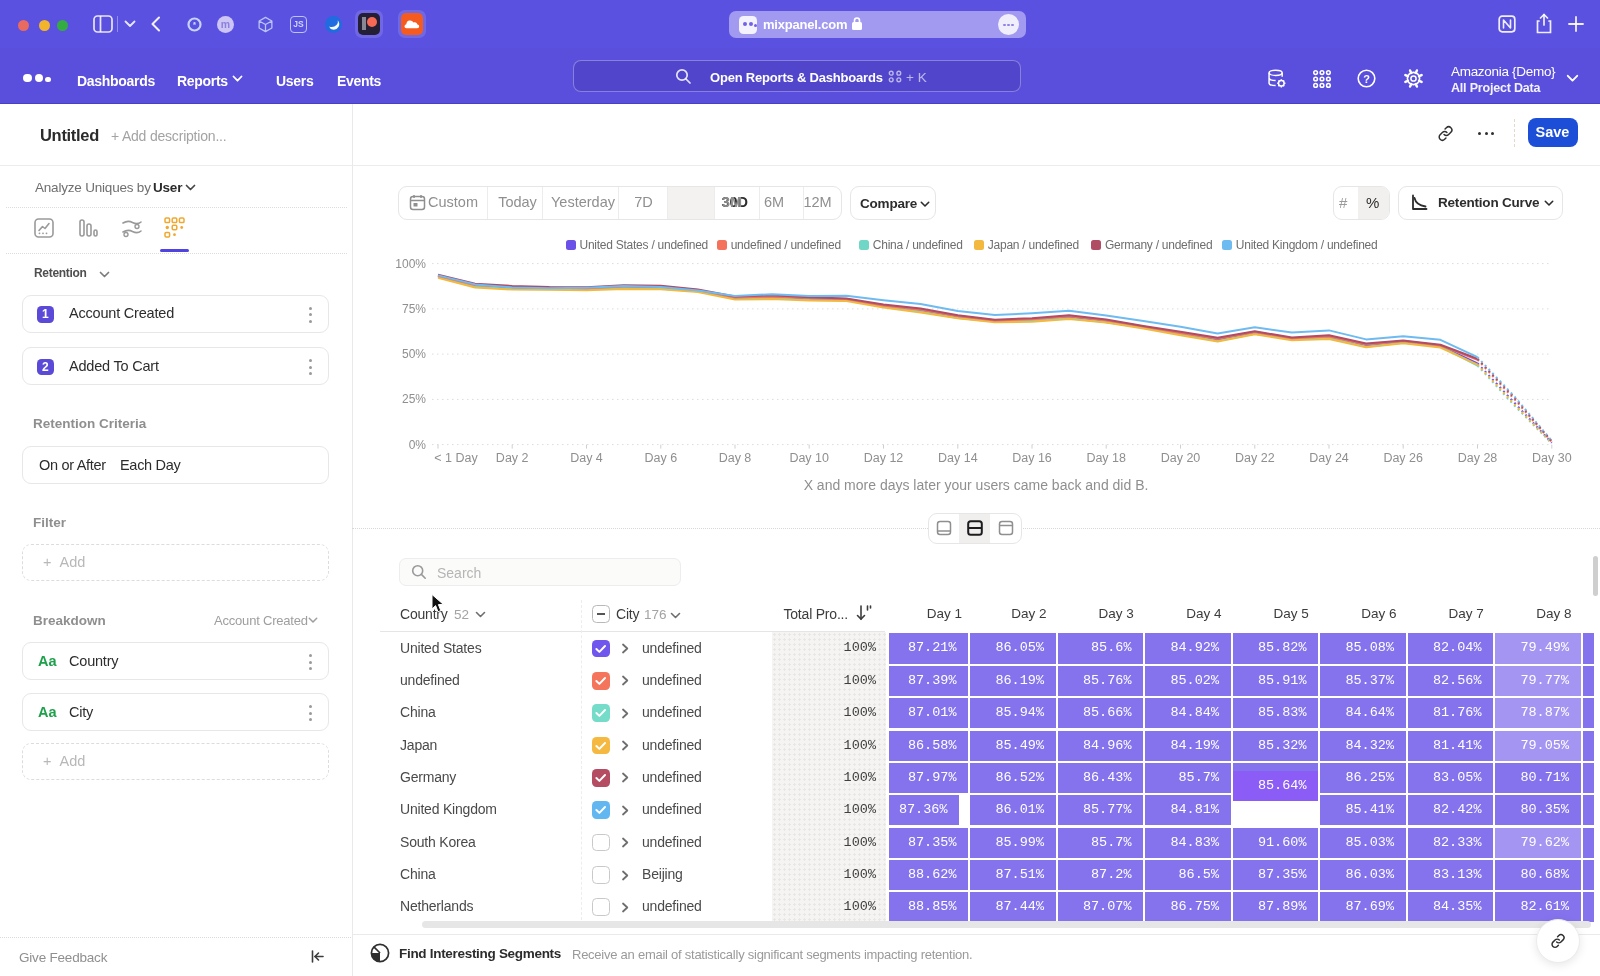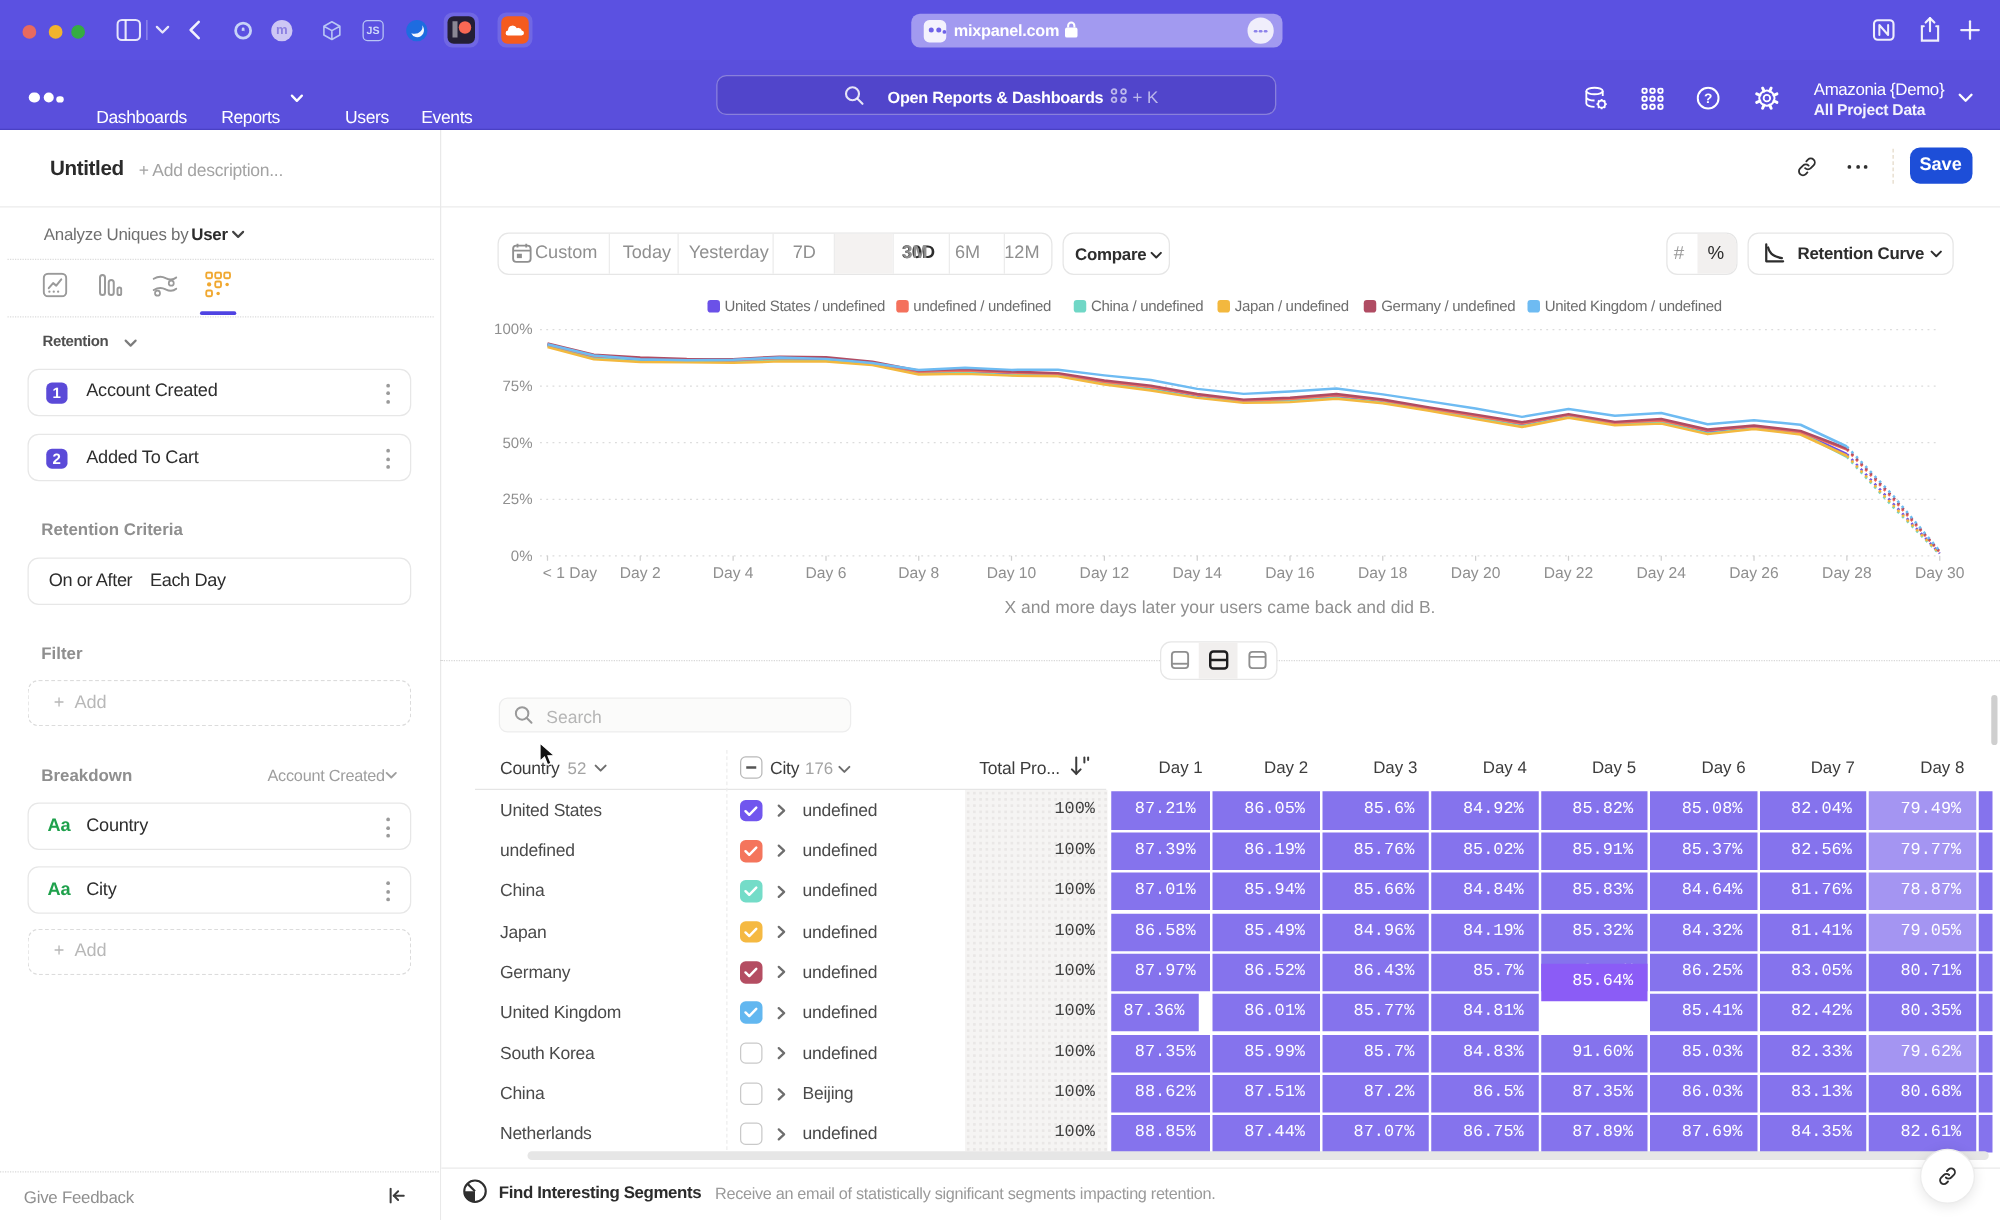--- a/index.html
+++ b/index.html
@@ -2,21 +2,21 @@
 <html><head><meta charset="utf-8">
 <style>
 *{margin:0;padding:0;box-sizing:border-box}
 html,body{width:1600px;height:976px;overflow:hidden;background:#fff;
  font-family:"Liberation Sans",sans-serif;-webkit-font-smoothing:antialiased}
 .abs{position:absolute}
 .dots{background-image:radial-gradient(rgba(255,255,255,0.07) 1px,transparent 1.1px);background-size:4px 4px}
 .rl{font-size:14px;letter-spacing:-0.2px;color:#4a4a4a}
 .mono{font-family:"Liberation Mono",monospace;font-size:13.5px}
 .cell{color:#fff;text-align:right;padding-right:11.5px}
-.navlink{position:absolute;color:#fff;font-weight:400;font-size:14px;letter-spacing:-0.3px;top:85px}
+.navlink{position:absolute;color:#fff;font-weight:700;font-size:14px;letter-spacing:-0.3px;top:73px}
 .card{position:absolute;left:22px;width:307px;height:38px;border:1px solid #e7e7e7;border-radius:9px;background:#fff}
 .cardtext{position:absolute;left:46px;top:9.5px;font-size:14.5px;letter-spacing:-0.2px;color:#2d2d2d}
 .vdots{position:absolute;right:16px;top:11px;width:3px}
 .vdots i{display:block;width:3px;height:3px;border-radius:50%;background:#9a9a9a;margin-bottom:3.5px}
 .dashbox{position:absolute;left:22px;width:307px;height:37px;border:1px dashed #dcdcdc;border-radius:9px}
 </style></head>
 <body>
 
 <div class="abs dots" style="left:0;top:0;width:1600px;height:48px;background:#5b51e1"></div>
 <div class="abs" style="left:17.5px;top:19.5px;width:11px;height:11px;border-radius:50%;background:#e96a5e"></div>

